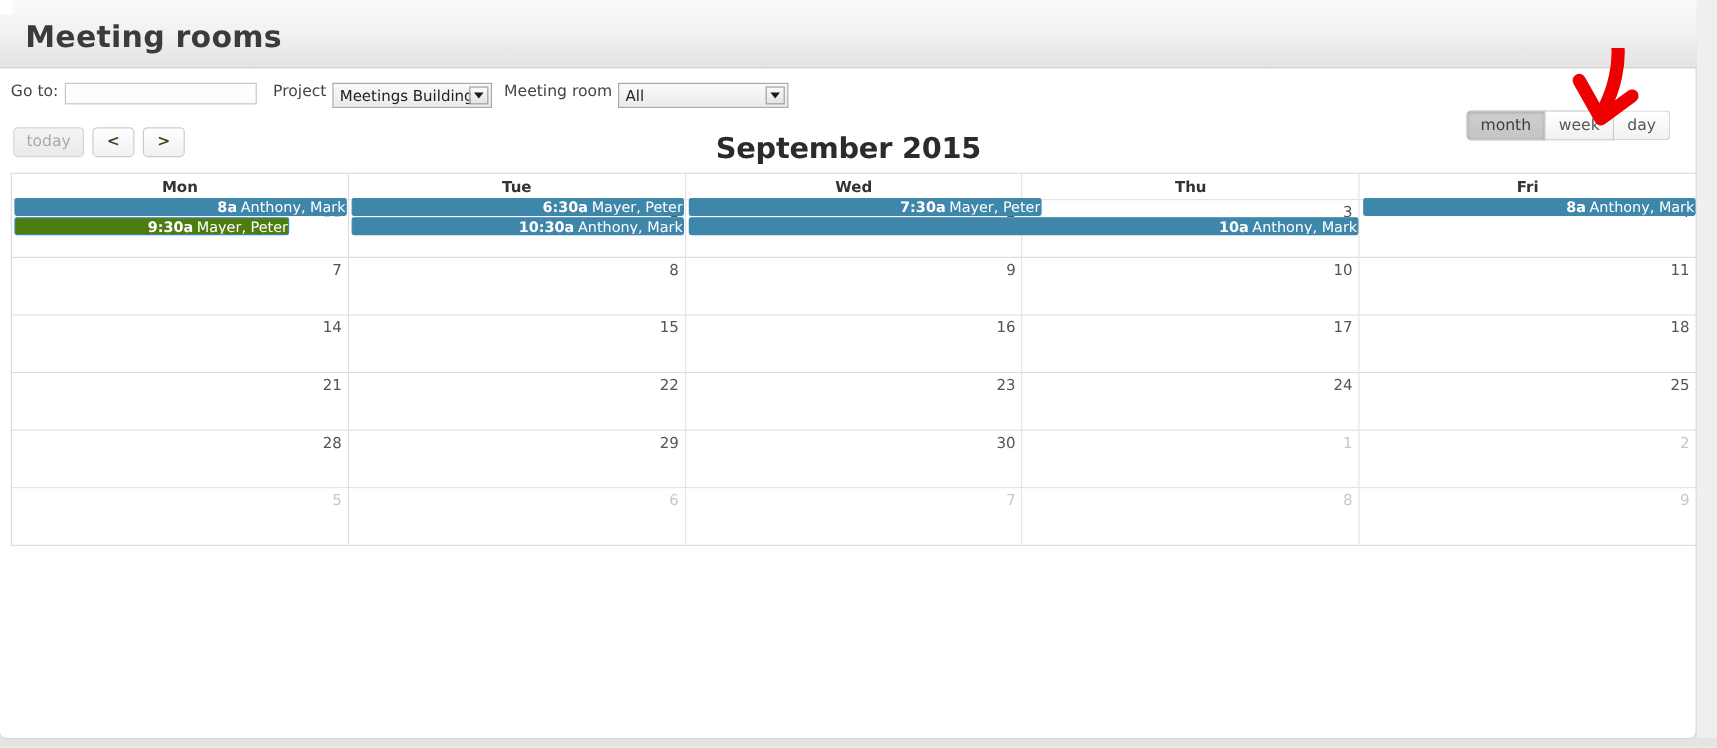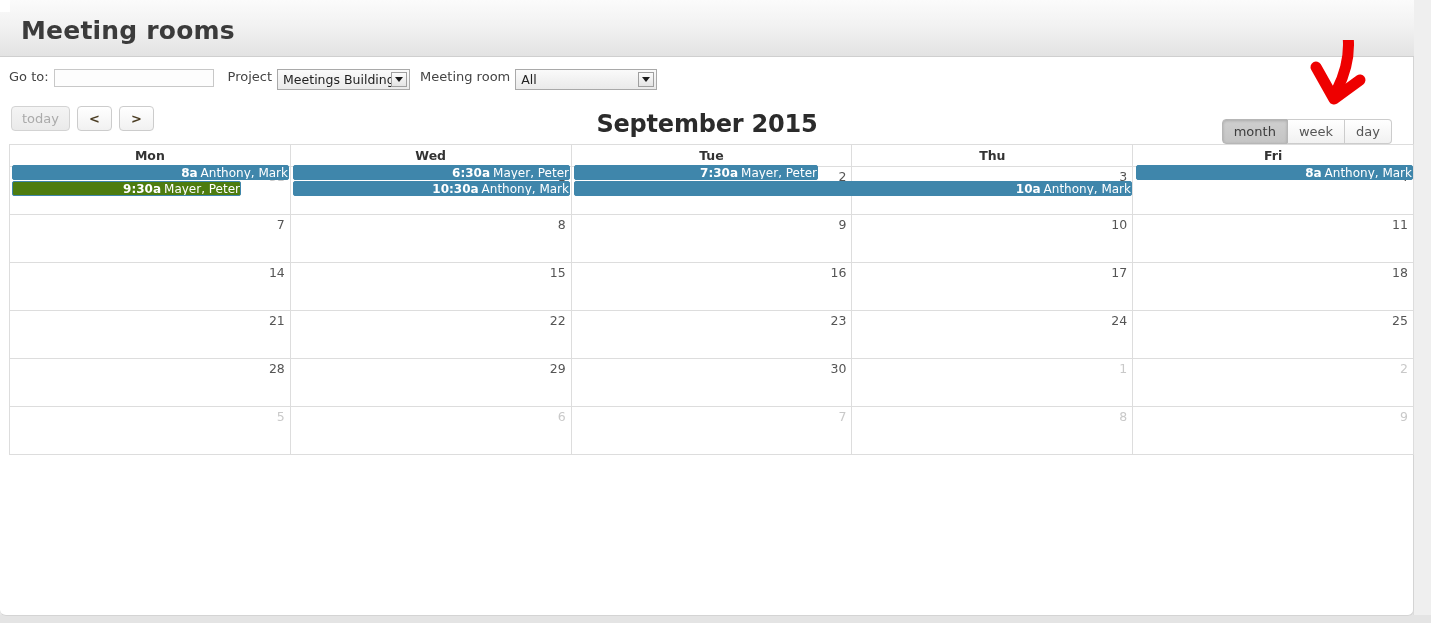--- a/index.html
+++ b/index.html
@@ -187,21 +187,20 @@
     font-size: 24px;
     font-weight: bold;
     color: #2b2b2b;
     letter-spacing: -0.2px;
   }
   #view-switcher {
     position: absolute;
     right: 21px;
     top: 92px;
     display: flex;
-    margin-top: 27px;
   }
   #view-switcher .btn {
     border-radius: 0;
     border-left-width: 0;
     height: 25px;
     padding: 0 11px;
   }
   #view-switcher .btn:first-child {
     border-left-width: 1px;
     border-radius: 4px 0 0 4px;
@@ -349,22 +348,22 @@
 
   <div id="view-switcher">
       <div class="btn active">month</div>
       <div class="btn">week</div>
       <div class="btn">day</div>
     </div>
 
   <div id="calendar">
     <div class="cal-row" id="cal-head">
         <div class="cal-cell">Mon</div>
+        <div class="cal-cell">Tue</div>
         <div class="cal-cell">Wed</div>
-        <div class="cal-cell">Tue</div>
         <div class="cal-cell">Thu</div>
         <div class="cal-cell">Fri</div>
       </div>
     <div id="cal-body">
         <div class="cal-row week-row">
           <div class="cal-cell">
             <div class="daynum other-month">31</div>
           </div>
           <div class="cal-cell">
             <div class="daynum">1</div>
@@ -444,21 +443,21 @@
             <div class="daynum other-month">1</div>
           </div>
           <div class="cal-cell">
             <div class="daynum other-month">2</div>
           </div>
           <div class="events-layer">
             <div class="event" style="left: 2px; width: 277px; top: 20px; background: rgb(63, 134, 171); border-color: rgb(63, 134, 171);"><span class="etime">8a</span><span class="etitle">Anthony, Mark</span></div>
             <div class="event" style="left: 2px; width: 229px; top: 36px; background: #4d7c0f; border-color: rgb(63, 134, 171);"><span class="etime">9:30a</span><span class="etitle">Mayer, Peter</span></div>
             <div class="event" style="left: 283px; width: 277px; top: 20px; background: rgb(63, 134, 171); border-color: rgb(63, 134, 171);"><span class="etime">6:30a</span><span class="etitle">Mayer, Peter</span></div>
             <div class="event" style="left: 283px; width: 277px; top: 36px; background: rgb(63, 134, 171); border-color: rgb(63, 134, 171);"><span class="etime">10:30a</span><span class="etitle">Anthony, Mark</span></div>
-            <div class="event" style="left: 564px; width: 244px; top: 20px; background: rgb(63, 134, 171); border-color: rgb(63, 134, 171);"><span class="etime">7:30a</span><span class="etitle">Mayer, Peter</span></div>
+            <div class="event" style="left: 564px; width: 294px; top: 20px; background: rgb(63, 134, 171); border-color: rgb(63, 134, 171);"><span class="etime">7:30a</span><span class="etitle">Mayer, Peter</span></div>
             <div class="event" style="left: 564px; width: 558px; top: 36px; background: rgb(63, 134, 171); border-color: rgb(63, 134, 171);"><span class="etime">10a</span><span class="etitle">Anthony, Mark</span></div>
             <div class="event" style="left: 1126px; width: 277px; top: 20px; background: rgb(63, 134, 171); border-color: rgb(63, 134, 171);"><span class="etime">8a</span><span class="etitle">Anthony, Mark</span></div>
           </div>
         </div>
         <div class="cal-row week-row">
           <div class="cal-cell">
             <div class="daynum other-month">5</div>
           </div>
           <div class="cal-cell">
             <div class="daynum other-month">6</div>

